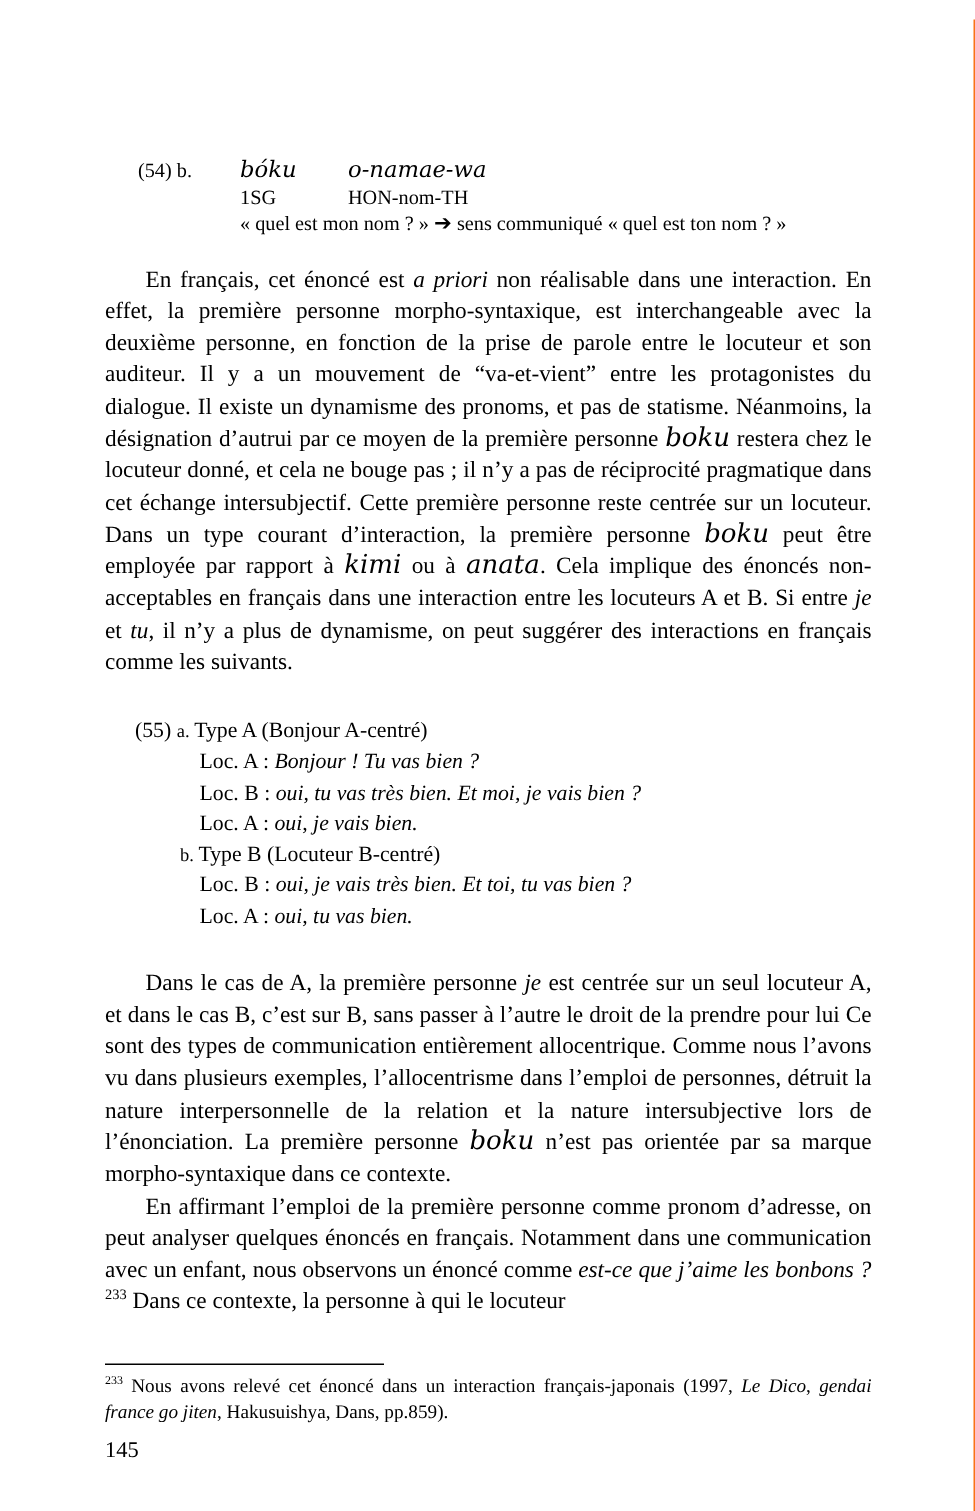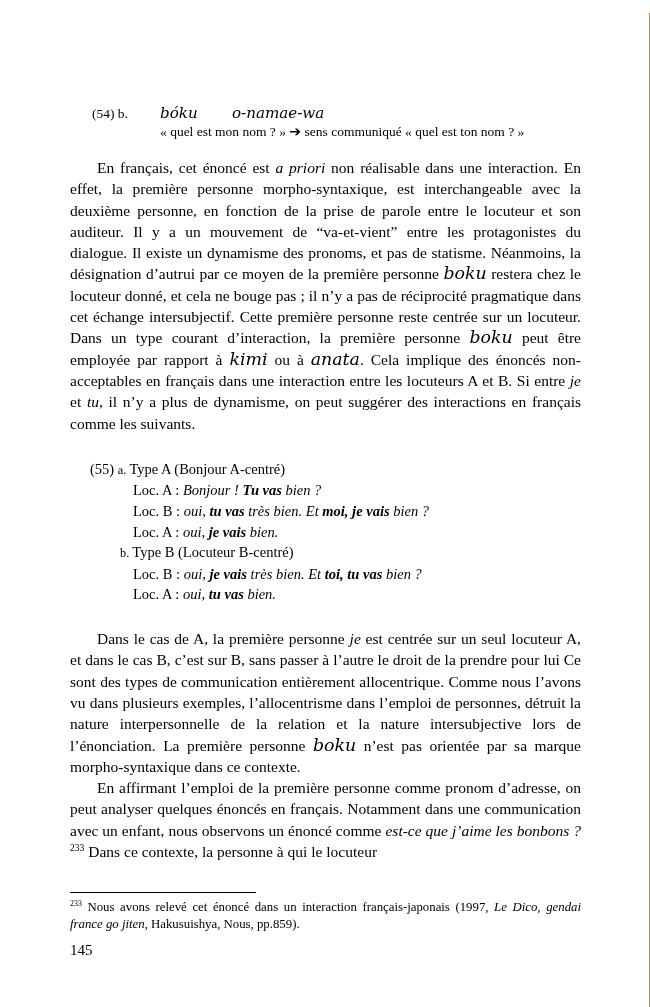--- a/index.html
+++ b/index.html
@@ -17,21 +17,21 @@
     padding: 92px 68px 0 70px;
     font-family: "Liberation Serif", serif;
     color: #000000;
     overflow: hidden;
     margin-top: 13px;
   }
   .page p { margin: 0; }
 
   
   .s-i  { font-style: italic; text-align: center; }
-  .s-bi { font-weight: bold; font-style: italic; }
+  .s-bi { font-weight: normal; font-style: italic; }
   .s-jp { font-style: italic; font-family: "DejaVu Serif", serif; font-size: 1.12em; }
   .s-sup { vertical-align: super; font-size: 0.62em; line-height: 0; }
   .s-sm { font-size: 0.85em; }
   .s-arrow { font-weight: bold; font-family: "DejaVu Sans", sans-serif; font-size: 1.05em; }
 
   
   .ex54 {
     margin: 0 0 17px 22px;
     font-size: 13.5px;
     line-height: 17.5px;
@@ -78,20 +78,23 @@
 </head>
 <body>
 
 <div class="page">
 
   <div class="ex54">
     <div class="ex54-line">
       <span class="col-label">(54) b.</span><span class="col-word s-jp">bóku</span><span class="s-jp">o-namae-wa</span>
     </div>
     <div class="ex54-line">
+      <span class="col-label"></span><span class="col-word">1SG</span><span>HON-nom-TH</span>
+    </div>
+    <div class="ex54-line">
       <span class="col-label"></span><span><span>« quel est mon nom ? » </span><span class="s-arrow">➔</span><span> sens communiqué « quel est ton nom ? »</span></span>
     </div>
   </div>
 
   <p class="para indent"><span>En français, cet énoncé est </span><span class="s-i">a priori</span><span> non réalisable dans une interaction. En effet, la première personne morpho-syntaxique, est interchangeable avec la deuxième personne, en fonction de la prise de parole entre le locuteur et son auditeur. Il y a un mouvement de “va-et-vient” entre les protagonistes du dialogue. Il existe un dynamisme des pronoms, et pas de statisme. Néanmoins, la désignation d’autrui par ce moyen de la première personne </span><span class="s-jp">boku</span><span> restera chez le locuteur donné, et cela ne bouge pas ; il n’y a pas de réciprocité pragmatique dans cet échange intersubjectif. Cette première personne reste centrée sur un locuteur. Dans un type courant d’interaction, la première personne </span><span class="s-jp">boku</span><span> peut être employée par rapport à </span><span class="s-jp">kimi</span><span> ou à </span><span class="s-jp">anata</span><span>. Cela implique des énoncés non-acceptables en français dans une interaction entre les locuteurs A et B. Si entre </span><span class="s-i">je</span><span> et </span><span class="s-i">tu</span><span>, il n’y a plus de dynamisme, on peut suggérer des interactions en français comme les suivants.</span></p>
 
   <div class="ex55">
     <div class="ex55-line"><span>(55)  </span><span class="s-sm">a. </span><span>Type A (Bonjour A-centré)</span></div>
     <div class="ex55-line loc"><span>Loc. A : </span><span class="s-i">Bonjour ! </span><span class="s-bi">Tu vas</span><span class="s-i"> bien ?</span></div>
     <div class="ex55-line loc"><span>Loc. B : </span><span class="s-i">oui, </span><span class="s-bi">tu vas</span><span class="s-i"> très bien. Et </span><span class="s-bi">moi, je vais</span><span class="s-i"> bien ?</span></div>
@@ -100,18 +103,18 @@
     <div class="ex55-line loc"><span>Loc. B : </span><span class="s-i">oui, </span><span class="s-bi">je vais</span><span class="s-i"> très bien. Et </span><span class="s-bi">toi, tu vas</span><span class="s-i"> bien ?</span></div>
     <div class="ex55-line loc"><span>Loc. A : </span><span class="s-i">oui, </span><span class="s-bi">tu vas</span><span class="s-i"> bien.</span></div>
   </div>
 
   <p class="para indent"><span>Dans le cas de A, la première personne </span><span class="s-i">je</span><span> est centrée sur un seul locuteur A, et dans le cas B, c’est sur B, sans passer à l’autre le droit de la prendre pour lui Ce sont des types de communication entièrement allocentrique. Comme nous l’avons vu dans plusieurs exemples, l’allocentrisme dans l’emploi de personnes, détruit la nature interpersonnelle de la relation et la nature intersubjective lors de l’énonciation. La première personne </span><span class="s-jp">boku</span><span> n’est pas orientée par sa marque morpho-syntaxique dans ce contexte.</span></p>
 
   <p class="para indent"><span>En affirmant l’emploi de la première personne comme pronom d’adresse, on peut analyser quelques énoncés en français. Notamment dans une communication avec un enfant, nous observons un énoncé comme </span><span class="s-i">est-ce que j’aime les bonbons ?</span><span class="s-sup">233</span><span> Dans ce contexte, la personne à qui le locuteur</span></p>
 
   <div class="footnote-area">
     <div class="footnote-rule"></div>
-    <p class="footnote"><span class="s-sup">233</span><span> Nous avons relevé cet énoncé dans un interaction français-japonais (1997, </span><span class="s-i">Le Dico</span><span>, </span><span class="s-i">gendai france go jiten</span><span>, Hakusuishya, Nous, pp.859).</span></p>
+    <p class="footnote"><span class="s-sup">233</span><span> Nous avons relevé cet énoncé dans un interaction français-japonais (1997, </span><span class="s-i">Le Dico</span><span>, </span><span class="s-i">gendai france go jiten</span><span>, Hakusuishya, Dans, pp.859).</span></p>
   </div>
 
   <div class="page-number">145</div>
 
 </div>
 
 </body></html>

